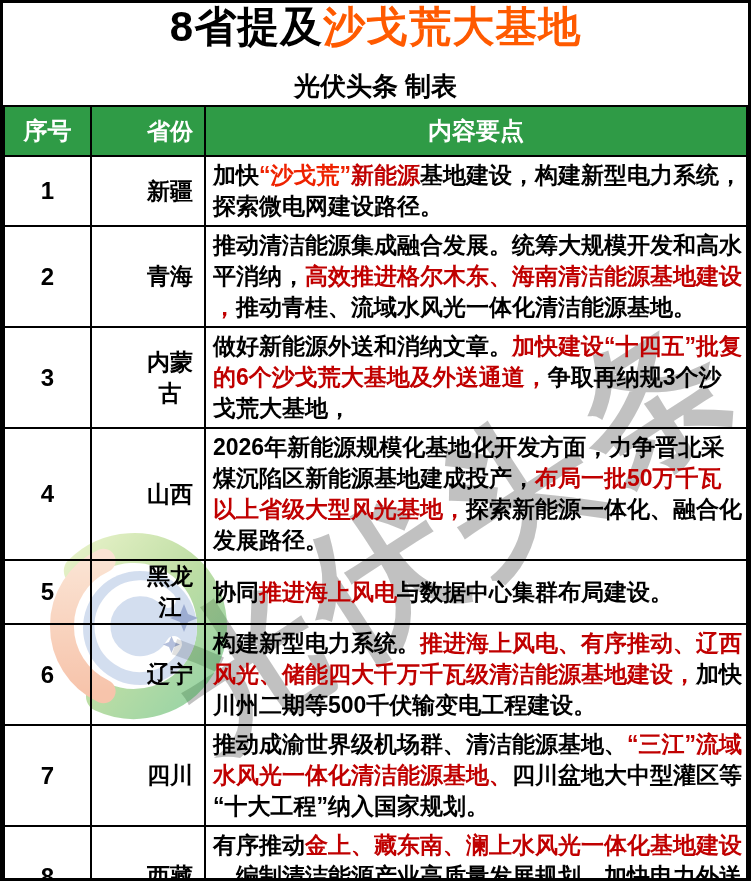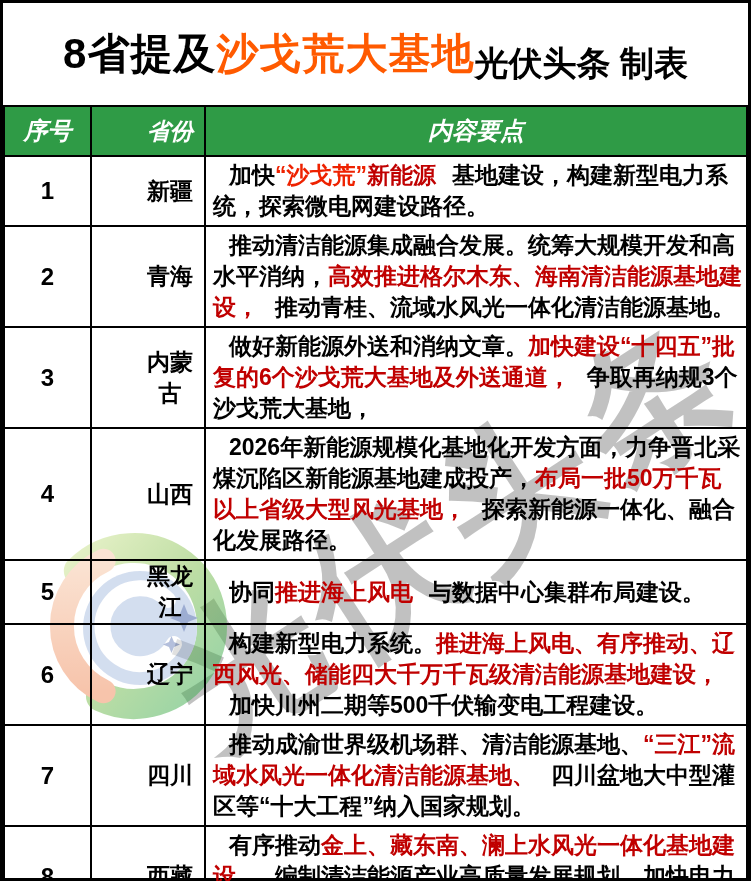--- a/index.html
+++ b/index.html
@@ -27,42 +27,42 @@
   .wm-text{
     position:absolute;left:130px;top:420px;width:680px;height:200px;
     font-size:150px;font-weight:900;letter-spacing:10px;line-height:200px;
     color:#6e6e6e;opacity:.42;white-space:nowrap;
     transform:rotate(-33deg);transform-origin:50% 50%;
   }
   .wm-logo{position:absolute;left:34px;top:526px;width:204px;height:200px;opacity:.5;}
   
   .title-block{
     position:relative;z-index:3;
-    height:102px;display:flex;flex-direction:row;align-items:center;justify-content:center;
+    height:102px;display:flex;flex-direction:column;align-items:center;justify-content:center;
     background:#fff;
   }
   .main-title{font-size:42px;font-weight:900;letter-spacing:1px;line-height:1.1;}
   .main-title .hl{color:var(--orange);}
-  .sub-title{font-size:34px;font-weight:700;margin-top:19px;}
+  .sub-title{font-size:26px;font-weight:700;margin-top:19px;}
   
   table{
     position:relative;z-index:3;
     width:745px;border-collapse:collapse;table-layout:fixed;
     background:transparent;
   }
   td,th{border:2px solid #000;vertical-align:middle;background:transparent;}
-  th{background:var(--green);color:#fff;font-size:24px;font-weight:700;height:50px;font-style:italic;}
+  th{background:var(--green);color:#fff;font-size:24px;font-weight:700;height:50px;}
   .c-no{width:87px;text-align:center;font-size:24px;font-weight:700;}
   .c-prov{width:114px;text-align:center;font-size:23px;font-weight:700;padding-left:44px;}
   .c-content{padding:3px 4px 3px 7px;}
   .c-content p{
     font-size:23px;font-weight:700;line-height:31px;
     word-break:break-all;line-break:anywhere;text-align:left;
   }
-  .seg-black{color:var(--ink);margin-left:16px;}
+  .seg-black{color:var(--ink);}
   .seg-red{color:var(--red);}
   .seg-brightred{color:var(--bright-red);}
   .r1 td{height:66px;}
   .r2 td{height:97px;}
   .r3 td{height:98px;}
   .r4 td{height:122px;}
   .r5 td{height:54px;}
   .r6 td{height:92px;}
   .r7 td{height:92px;}
   .r8 td{height:100px;}

